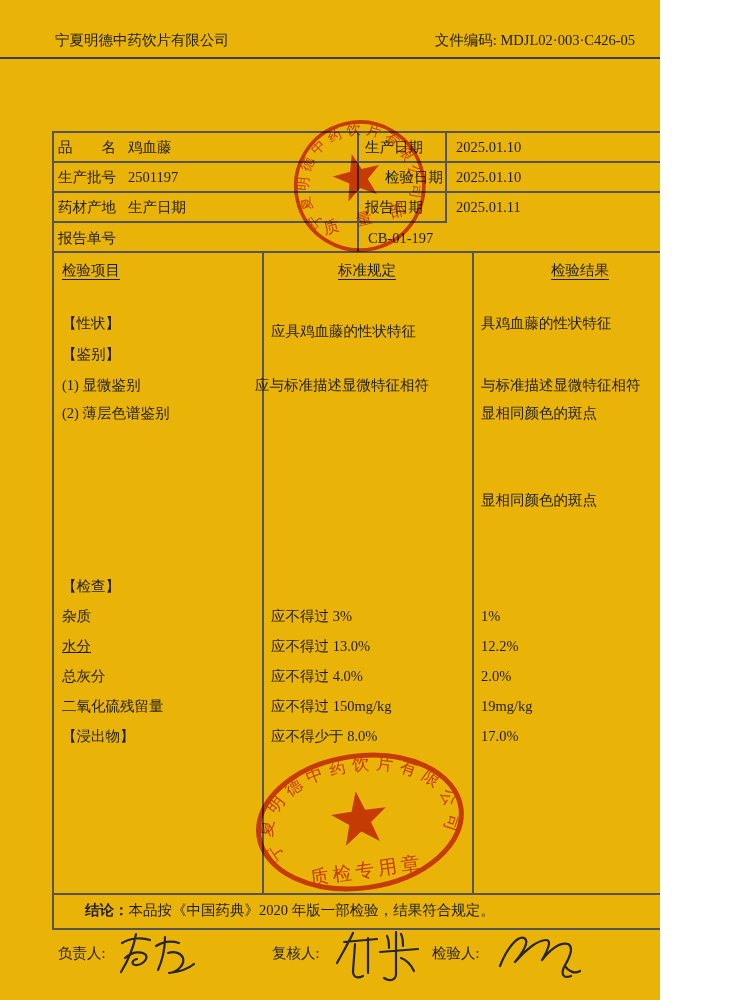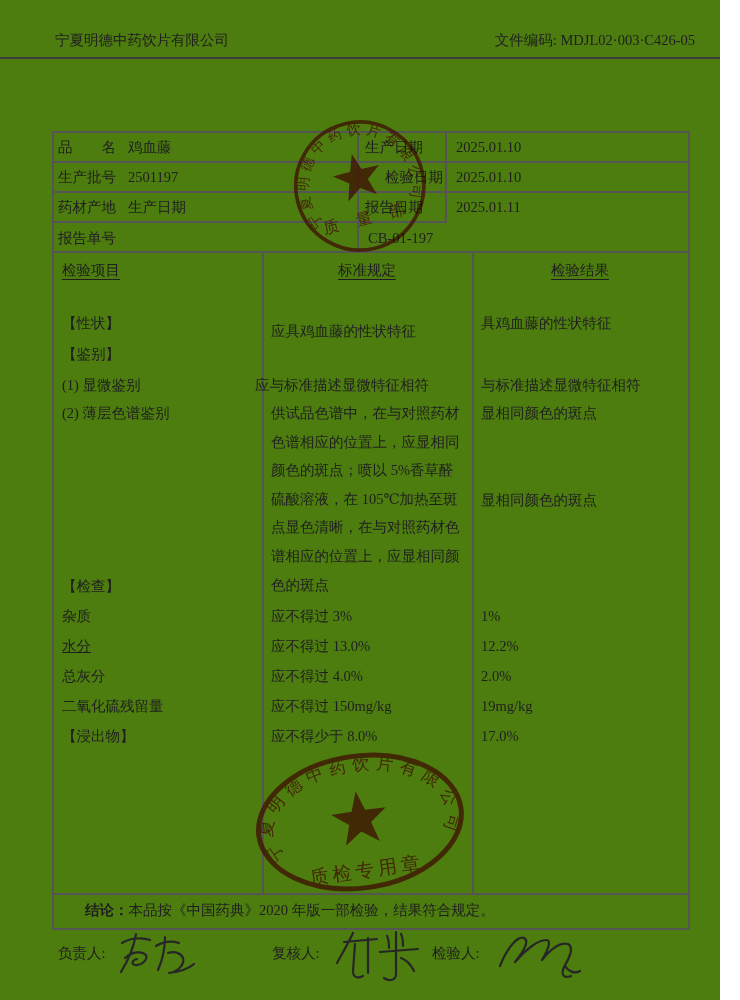--- a/index.html
+++ b/index.html
@@ -1,17 +1,17 @@
 <!DOCTYPE html>
 <html><head>
 <meta charset="utf-8">
 <style>
   html,body{margin:0;padding:0;background:#ffffff;}
   .page{
-    position:relative;width:720px;height:1000px;background:#4d7c0f;overflow:hidden;
+    position:relative;width:660px;height:1000px;background:#eab308;overflow:hidden;
     font-family:"Liberation Serif","DejaVu Serif",serif;color:#1f1f1f;
   }
   .abs{position:absolute;}
   .txt{font-size:14.5px;line-height:17px;white-space:nowrap;}
   .hline{position:absolute;background:#555555;height:2px;}
   .vline{position:absolute;background:#555555;width:2px;}
   .hdr-underline{text-decoration:underline;text-underline-offset:4px;}
   .center{text-align:center;}
   .wrapcell{white-space:normal;line-height:28.6px;}
   .bold{font-weight:bold;}
@@ -72,21 +72,20 @@
   <div class="abs txt" style="left:271px;top:315px;margin-top:8px;">应具鸡血藤的性状特征</div>
   <div class="abs txt" style="left:481px;top:315px;">具鸡血藤的性状特征</div>
 
   <div class="abs txt" style="left:62px;top:346px;">【鉴别】</div>
 
   <div class="abs txt" style="left:62px;top:377px;">(1) 显微鉴别</div>
   <div class="abs txt" style="left:255px;top:377px;">应与标准描述显微特征相符</div>
   <div class="abs txt" style="left:481px;top:377px;">与标准描述显微特征相符</div>
 
   <div class="abs txt" style="left:62px;top:405px;">(2) 薄层色谱鉴别</div>
-  <div class="abs txt wrapcell" style="left:271px;top:399px;width:194px;">供试品色谱中，在与对照药材色谱相应的位置上，应显相同颜色的斑点；喷以 5%香草醛硫酸溶液，在 105℃加热至斑点显色清晰，在与对照药材色谱相应的位置上，应显相同颜色的斑点</div>
   <div class="abs txt" style="left:481px;top:405px;">显相同颜色的斑点</div>
   <div class="abs txt" style="left:481px;top:492px;">显相同颜色的斑点</div>
 
   <div class="abs txt" style="left:62px;top:578px;">【检查】</div>
 
   <div class="abs txt" style="left:62px;top:608px;">杂质</div>
   <div class="abs txt" style="left:271px;top:608px;">应不得过 3%</div>
   <div class="abs txt" style="left:481px;top:608px;">1%</div>
 
   <div class="abs txt" style="left:62px;top:638px;text-decoration:underline;">水分</div>

